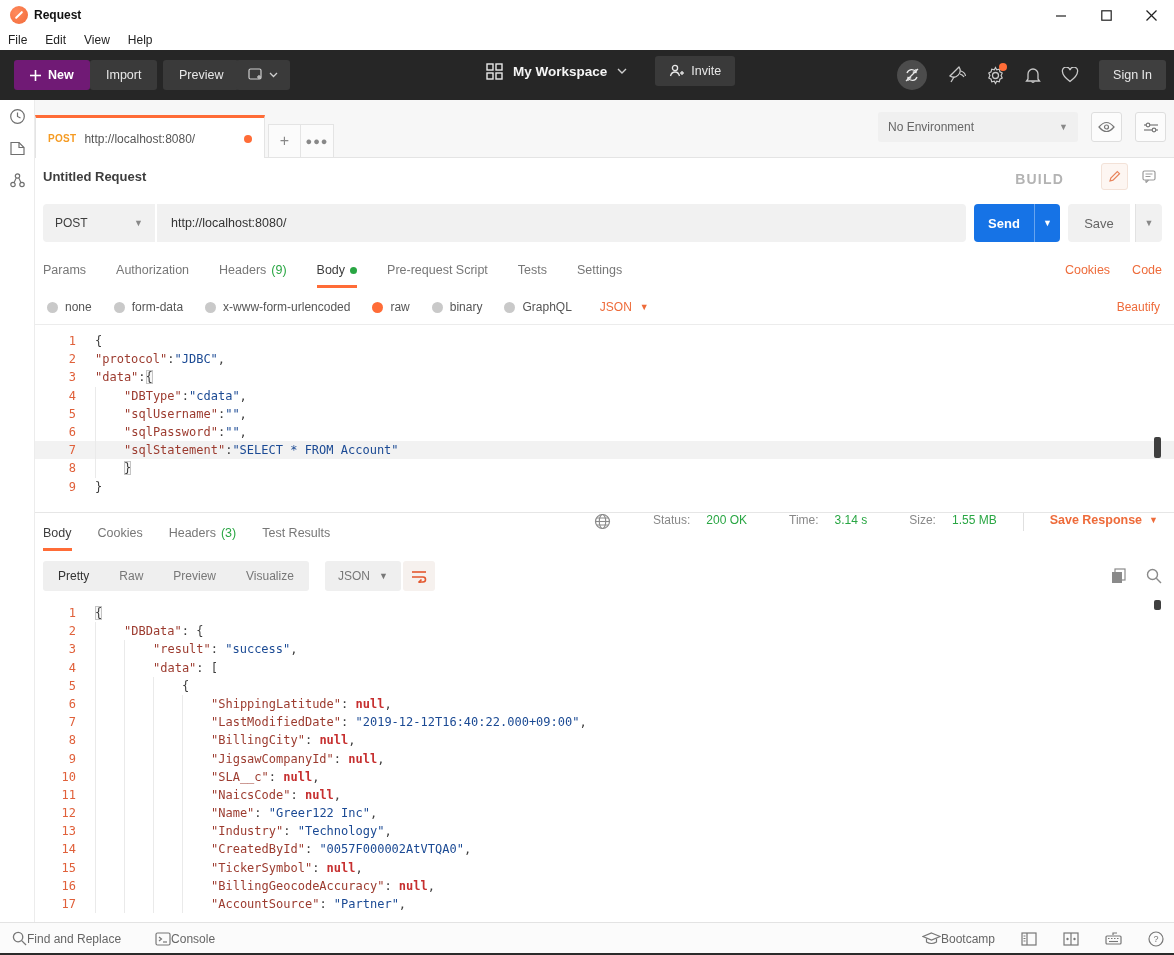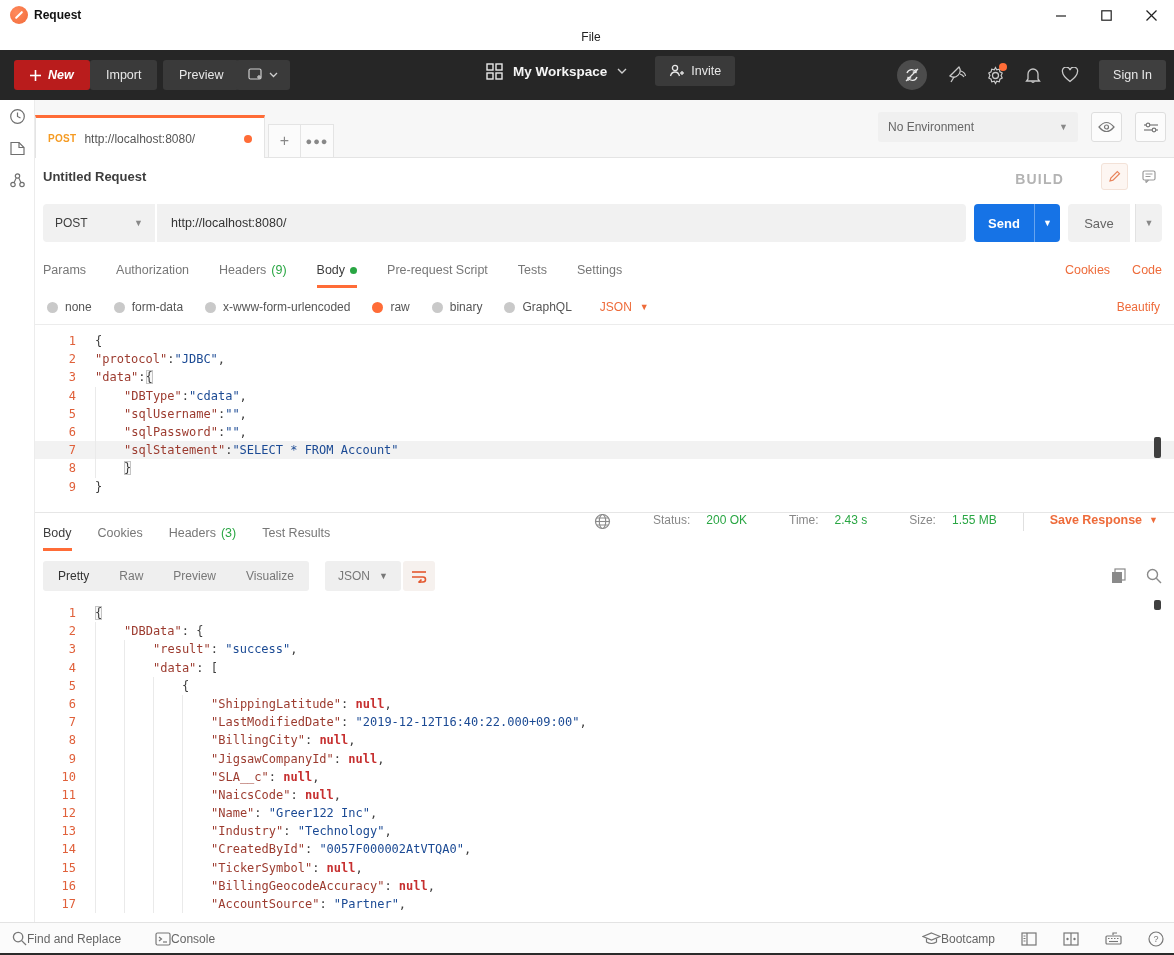--- a/index.html
+++ b/index.html
@@ -11,27 +11,27 @@
   #titlebar { position:absolute; left:0; top:0; width:1174px; height:30px; background:#fff; }
   #logo { position:absolute; left:10px; top:6px; width:18px; height:18px; border-radius:50%;
     background:radial-gradient(circle at 35% 35%, #ff8a5c, #f26b3a); }
   #logo:after { content:""; position:absolute; left:4px; top:8px; width:10px; height:2px;
     background:#fff; transform:rotate(-45deg); border-radius:1px; }
   #app-title { position:absolute; left:34px; top:8px; font-size:12px; font-weight:bold; color:#111; }
   .winbtn { position:absolute; top:0; width:45px; height:30px; display:flex; align-items:center; justify-content:center; }
 
   
   #menubar { position:absolute; left:0; top:30px; width:1174px; height:20px; background:#fff;
-    display:flex; align-items:center; gap:18px; padding-left:8px; font-size:12px; color:#222;flex-direction:column; }
+    display:flex; align-items:center; gap:18px; padding-left:8px; font-size:12px; color:#222; }
 
   
   #toolbar { position:absolute; left:0; top:50px; width:1174px; height:50px; background:#262626; }
   .tbtn { height:30px; border-radius:3px; display:inline-flex; align-items:center; justify-content:center;
     font-size:12.5px; color:#e8e8e8; background:#3a3a3a; padding:0 16px; }
-  #btn-new { position:absolute; left:14px; top:10px; background:#b91c1c; color:#fff; font-weight:bold; gap:7px;font-style:italic; }
+  #btn-new { position:absolute; left:14px; top:10px; background:#701a75; color:#fff; font-weight:bold; gap:7px; }
   #btn-import { position:absolute; left:90px; top:10px; }
   #btn-runner { position:absolute; left:163px; top:10px; }
   #btn-newwin { position:absolute; left:236px; top:10px; padding:0 12px; gap:6px; }
   #ws-center { position:absolute; left:486px; top:0; height:42px; display:flex; align-items:center; gap:10px; }
   #ws-name { color:#f5f5f5; font-size:13.5px; font-weight:bold; }
   #btn-invite { margin-left:18px; gap:7px; padding:0 14px; }
   #tb-icons { position:absolute; right:8px; top:0; height:50px; display:flex; align-items:center; gap:20px; color:#c9c9c9; }
   #sync-circle { width:30px; height:30px; border-radius:50%; background:#4c4c4c; display:flex; align-items:center; justify-content:center; }
   .icon-wrap { position:relative; }
   #gear-dot { position:absolute; right:-2px; top:-3px; width:8px; height:8px; border-radius:50%; background:#ff6c37; }
@@ -462,21 +462,21 @@
         <ellipse cx="8.5" cy="8.5" rx="3.2" ry="7" fill="none" stroke="#8a8a8a" stroke-width="1.1"></ellipse>
         <line x1="1.5" y1="8.5" x2="15.5" y2="8.5" stroke="#8a8a8a" stroke-width="1.1"></line>
         <line x1="2.5" y1="5" x2="14.5" y2="5" stroke="#8a8a8a" stroke-width="1"></line>
         <line x1="2.5" y1="12" x2="14.5" y2="12" stroke="#8a8a8a" stroke-width="1"></line>
       </svg>
     <span class="meta-gap"></span>
     <span class="meta-label">Status:</span>
     <span class="meta-value">200 OK</span>
     <span class="meta-gap"></span>
     <span class="meta-label">Time:</span>
-    <span class="meta-value">2.43 s</span>
+    <span class="meta-value">3.14 s</span>
     <span class="meta-gap"></span>
     <span class="meta-label">Size:</span>
     <span class="meta-value">1.55 MB</span>
     <span id="meta-divider"></span>
     <span id="save-response">
       <span>Save Response</span>
       <span class="car">▼</span>
     </span>
   </div>
 </div>

